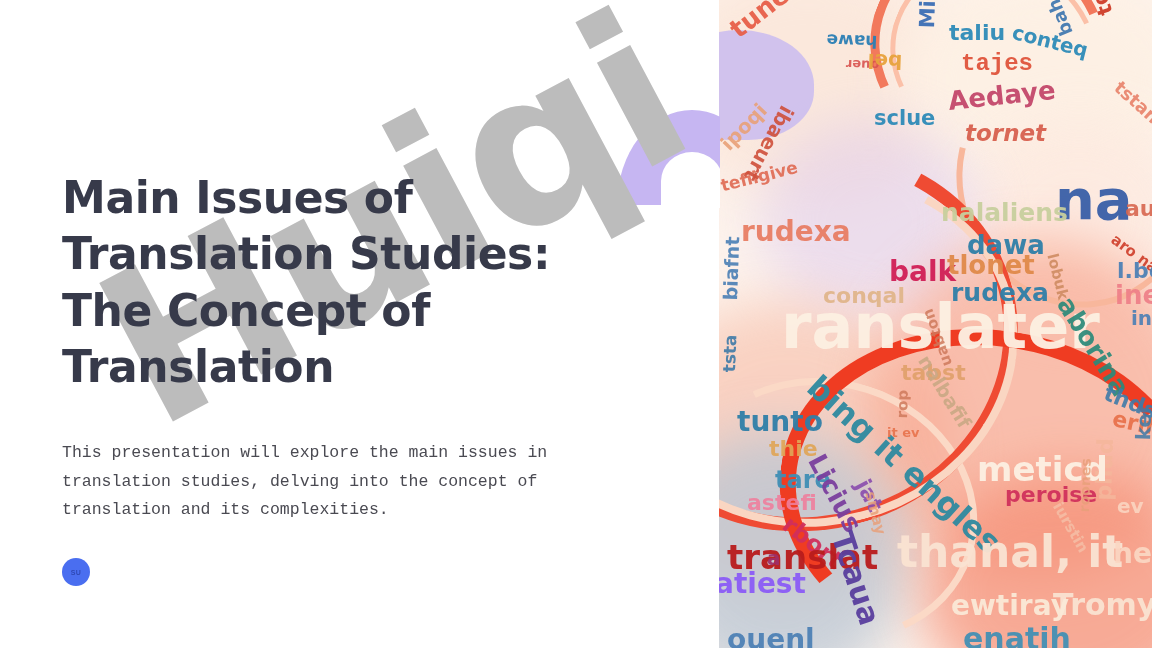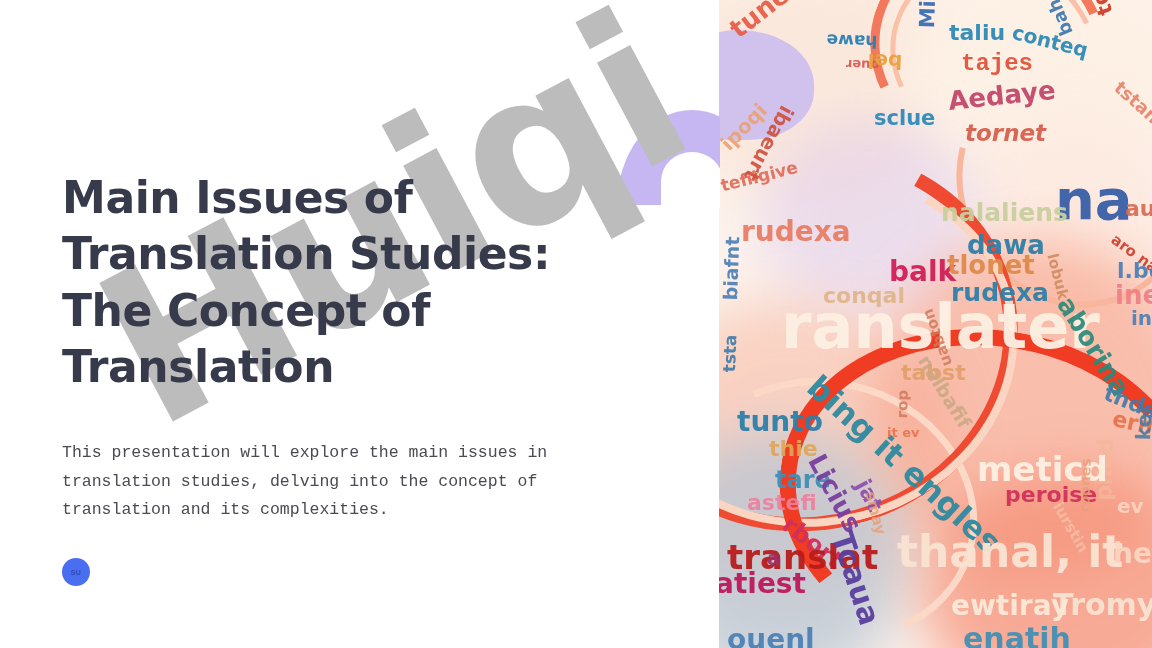--- a/index.html
+++ b/index.html
@@ -179,21 +179,21 @@
         <div class="word" style="left: 152px; top: 476px; font-size: 22px; color: rgb(139, 79, 174); opacity: 0.92; transform: rotate(62deg); transform-origin: 0px 0px;">jat</div>
         <div class="word" style="left: 74px; top: 512px; font-size: 24px; color: rgb(209, 47, 92); opacity: 0.95; transform: rotate(38deg); transform-origin: 0px 0px;">rbort</div>
         <div class="word" style="left: 8px; top: 540px; font-size: 34px; color: #b91c1c; opacity: 0.95; transform: rotate(0deg); transform-origin: 0px 0px;">translat</div>
         <div class="word" style="left: 48px; top: 548px; font-size: 20px; color: rgb(158, 47, 106); opacity: 0.92; transform: rotate(0deg); transform-origin: 0px 0px;">a</div>
         <div class="word" style="left: 136px; top: 528px; font-size: 30px; color: rgb(90, 63, 158); opacity: 0.95; transform: rotate(72deg); transform-origin: 0px 0px;">Tcaua</div>
         <div class="word" style="left: 158px; top: 490px; font-size: 15px; color: rgb(232, 160, 122); opacity: 0.85; transform: rotate(76deg); transform-origin: 0px 0px;">smay</div>
         <div class="word" style="left: 178px; top: 530px; font-size: 44px; color: rgb(250, 227, 210); opacity: 0.96; transform: rotate(0deg); transform-origin: 0px 0px;">thanal, it</div>
         <div class="word" style="left: 394px; top: 540px; font-size: 28px; color: rgb(251, 216, 196); opacity: 0.92; transform: rotate(0deg); transform-origin: 0px 0px;">he</div>
         <div class="word" style="left: 374px; top: 500px; font-size: 22px; color: rgb(245, 183, 156); opacity: 0.88; transform: rotate(272deg); transform-origin: 0px 0px;">pliud</div>
         <div class="word" style="left: 344px; top: 500px; font-size: 15px; color: rgb(245, 192, 168); opacity: 0.82; transform: rotate(60deg); transform-origin: 0px 0px;">iurstin</div>
-        <div class="word" style="left: -4px; top: 570px; font-size: 28px; color: #be185d; opacity: 0.95; transform: rotate(0deg); transform-origin: 0px 0px;">atiest</div>
+        <div class="word" style="left: -4px; top: 570px; font-size: 28px; color: #8b5cf6; opacity: 0.95; transform: rotate(0deg); transform-origin: 0px 0px;">atiest</div>
         <div class="word" style="left: 8px; top: 626px; font-size: 28px; color: rgb(74, 127, 181); opacity: 0.92; transform: rotate(0deg); transform-origin: 0px 0px;">ouenl</div>
         <div class="word" style="left: 258px; top: 452px; font-size: 34px; color: rgb(253, 240, 226); opacity: 0.96; transform: rotate(0deg); transform-origin: 0px 0px;">meticd</div>
         <div class="word" style="left: 286px; top: 484px; font-size: 22px; color: rgb(209, 50, 92); opacity: 0.95; transform: rotate(0deg); transform-origin: 0px 0px;">peroise</div>
         <div class="word" style="left: 334px; top: 590px; font-size: 30px; color: rgb(250, 227, 210); opacity: 0.95; transform: rotate(0deg); transform-origin: 0px 0px;">Tromy</div>
         <div class="word" style="left: 232px; top: 592px; font-size: 28px; color: rgb(251, 234, 216); opacity: 0.94; transform: rotate(0deg); transform-origin: 0px 0px;">ewtiray</div>
         <div class="word" style="left: 244px; top: 624px; font-size: 30px; color: rgb(63, 143, 181); opacity: 0.92; transform: rotate(0deg); transform-origin: 0px 0px;">enatih</div>
         <div class="word" style="left: 414px; top: 440px; font-size: 20px; color: rgb(63, 123, 168); opacity: 0.85; transform: rotate(272deg); transform-origin: 0px 0px;">ker</div>
         <div class="word" style="left: 168px; top: 426px; font-size: 13px; color: rgb(232, 113, 74); opacity: 0.88; transform: rotate(0deg); transform-origin: 0px 0px;">it ev</div>
         <div class="word" style="left: 398px; top: 496px; font-size: 20px; color: rgb(251, 216, 196); opacity: 0.85; transform: rotate(0deg); transform-origin: 0px 0px;">ev</div>
         <div class="word" style="left: 358px; top: 512px; font-size: 14px; color: rgb(232, 160, 122); opacity: 0.82; transform: rotate(272deg); transform-origin: 0px 0px;">roones</div>

